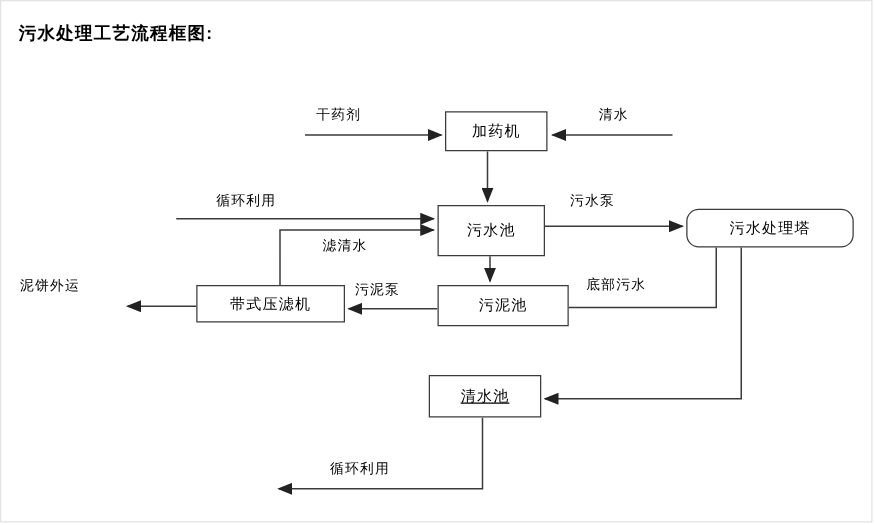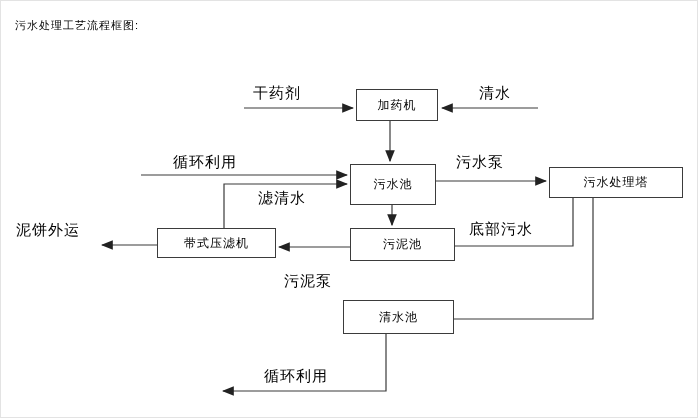--- a/index.html
+++ b/index.html
@@ -13,22 +13,22 @@
   .canvas {
     position: relative;
     width: 698px; height: 418px;
     background: #ffffff;
     border: 1px solid #e3e3e3;
     box-sizing: border-box;
   }
   .title {
     position: absolute;
     left: 14px; top: 17px;
-    font-size: 11px;
-    font-weight: normal;
+    font-size: 14px;
+    font-weight: bold;
     letter-spacing: 1px;
     white-space: nowrap;
   }
   svg.arrows {
     position: absolute;
     left: 0; top: 0;
     width: 700px; height: 420px;
   }
   .node {
     position: absolute;
@@ -37,37 +37,37 @@
     background: #ffffff;
     display: flex;
     align-items: center;
     justify-content: center;
     font-size: 12px;
     letter-spacing: 1px;
     white-space: nowrap;
   }
   .edge-label {
     position: absolute;
-    font-size: 15px;
+    font-size: 11px;
     letter-spacing: 1px;
     white-space: nowrap;
   }
   #n-dosing   { left: 355px; top:  88px; width:  82px; height: 32px; }
   #n-sewage   { left: 349px; top: 163px; width:  86px; height: 41px; }
-  #n-tower    { left: 548px; top: 166px; width: 134px; height: 31px; }
+  #n-tower    { left: 548px; top: 166px; width: 134px; height: 31px; border-radius: 10px; }
   #n-sludge   { left: 349px; top: 227px; width:  105px; height: 33px; }
   #n-press    { left: 156px; top: 227px; width: 119px; height: 30px; }
-  #n-clean    { left: 342px; top: 299px; width:  111px; height: 34px; }
+  #n-clean    { left: 342px; top: 299px; width:  90px; height: 34px; text-decoration: underline; }
 
   #l-dry      { left: 252px; top:  83px; }
   #l-water    { left: 478px; top:  83px; }
   #l-sand     { left: 172px; top: 152px; }
   #l-pump     { left: 455px; top: 152px; }
   #l-filter   { left: 257px; top: 188px; }
-  #l-sludgep  { left: 283px; top: 223px; margin-top: 48px; }
+  #l-sludgep  { left: 283px; top: 223px; }
   #l-bottom   { left: 468px; top: 219px; }
   #l-mudcake  { left: 15px;  top: 220px; }
   #l-recycle  { left: 263px; top: 366px; text-align: right; }
 </style>
 </head>
 <body>
 
 <div class="canvas">
 
   <div class="title">污水处理工艺流程框图:</div>

